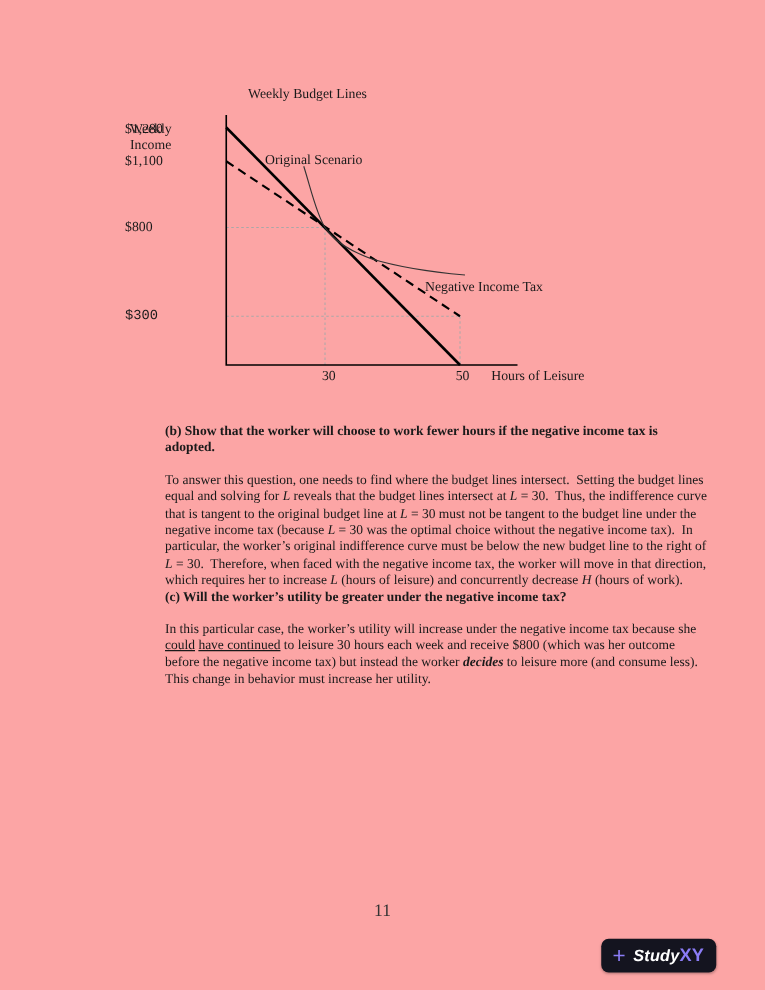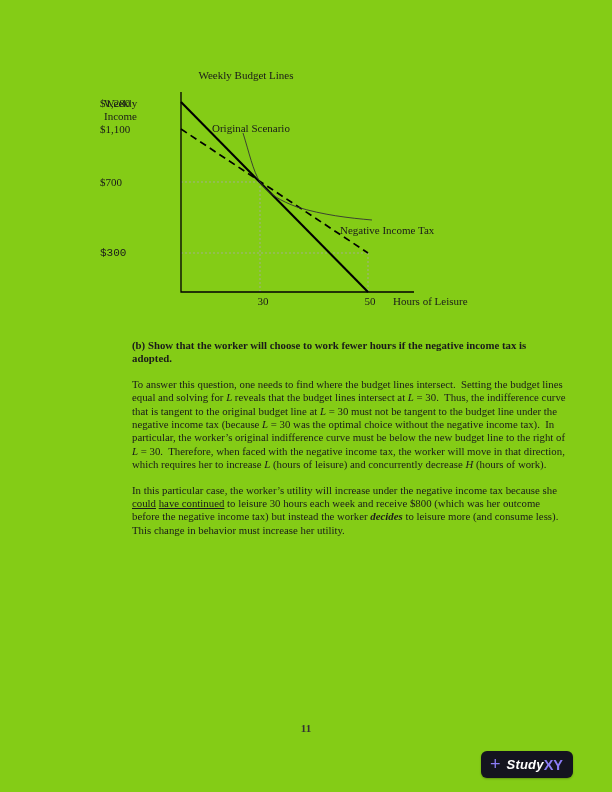--- a/index.html
+++ b/index.html
@@ -1,19 +1,19 @@
 <!DOCTYPE html>
 <html><head>
 <meta charset="utf-8">
 <style>
   html, body { margin: 0; padding: 0; background: #e8e8e8; }
   .page {
     position: relative;
     width: 612px; height: 792px;
-    background: #84cc16;
+    background: #fca5a5;
     margin: 0 auto;
     overflow: hidden;
     font-family: "Liberation Serif", serif;
     color: #1a1a1a;
   }
   .chart-svg { position: absolute; left: 0; top: 0; pointer-events: none; }
   .chart-label {
     position: absolute;
     font-size: 11px;
     line-height: 13px;
@@ -40,23 +40,22 @@
   .textblock p { margin: 12px 0 0 0; white-space: pre-wrap; }
   .mt { margin-top: 12px; }
   .fmt-i  { font-style: italic; }
   .fmt-u  { text-decoration: underline; }
   .fmt-bi { font-weight: bold; font-style: italic; }
   .pagenum {
     position: absolute;
     left: 0; top: 722px;
     width: 612px;
     text-align: center;
-    font-size: 11px;
+    font-size: 14px;
     color: #333;
-    font-weight: bold;
   }
   .brand {
     position: absolute;
     left: 481px; top: 751px;
     height: 27px;
     background: #14141f;
     border-radius: 6px;
     display: flex;
     align-items: center;
     padding: 0 10px 0 9px;
@@ -95,33 +94,34 @@
     <path d="M243,133 C249,152 253,171 260,182 C268,194 281,201 297,207 C323,215 349,218 372,220" stroke="#333333" stroke-width="0.9" fill="none"></path>
   </svg>
 
   <div class="chart-label chart-title" style="left:166px; top:69px;">Weekly Budget Lines</div>
 
   <div class="chart-label" style="left:104px; top:97px;">Weekly</div>
   <div class="chart-label" style="left:104px; top:110px;">Income</div>
 
   <div class="chart-label ytick" style="left:100px; top:97px;">$1,280</div>
   <div class="chart-label ytick" style="left:100px; top:123px;">$1,100</div>
-  <div class="chart-label ytick" style="left:100px; top:176px;">$700</div>
+  <div class="chart-label ytick" style="left:100px; top:176px;">$800</div>
   <div class="chart-label ytick" style="left:100px; top:247px;font-family:Liberation Mono, monospace;">$300</div>
 
   <div class="chart-label xtick" style="left:253px; top:295px;">30</div>
   <div class="chart-label xtick" style="left:360px; top:295px;">50</div>
   <div class="chart-label" style="left:393px; top:295px;">Hours of Leisure</div>
 
   <div class="chart-label" style="left:212px; top:122px;">Original Scenario</div>
   <div class="chart-label" style="left:340px; top:224px;">Negative Income Tax</div>
 
   <div class="textblock">
     <h3>(b) Show that the worker will choose to work fewer hours if the negative income tax is adopted.</h3>
     <p><span>To answer this question, one needs to find where the budget lines intersect.  Setting the budget lines equal and solving for </span><span class="fmt-i">L</span><span> reveals that the budget lines intersect at </span><span class="fmt-i">L</span><span> = 30.  Thus, the indifference curve that is tangent to the original budget line at </span><span class="fmt-i">L</span><span> = 30 must not be tangent to the budget line under the negative income tax (because </span><span class="fmt-i">L</span><span> = 30 was the optimal choice without the negative income tax).  In particular, the worker’s original indifference curve must be below the new budget line to the right of </span><span class="fmt-i">L</span><span> = 30.  Therefore, when faced with the negative income tax, the worker will move in that direction, which requires her to increase </span><span class="fmt-i">L</span><span> (hours of leisure) and concurrently decrease </span><span class="fmt-i">H</span><span> (hours of work).</span></p>
+    <h3 class="mt">(c) Will the worker’s utility be greater under the negative income tax?</h3>
     <p><span>In this particular case, the worker’s utility will increase under the negative income tax because she </span><span class="fmt-u">could</span><span> </span><span class="fmt-u">have continued</span><span> to leisure 30 hours each week and receive $800 (which was her outcome before the negative income tax) but instead the worker </span><span class="fmt-bi">decides</span><span> to leisure more (and consume less).  This change in behavior must increase her utility.</span></p>
   </div>
 
   <div class="pagenum">11</div>
 
   <div class="brand">
     <span class="brand-plus">+</span>
     <span class="brand-name">Study</span>
     <span class="brand-xy">XY</span>
   </div>

